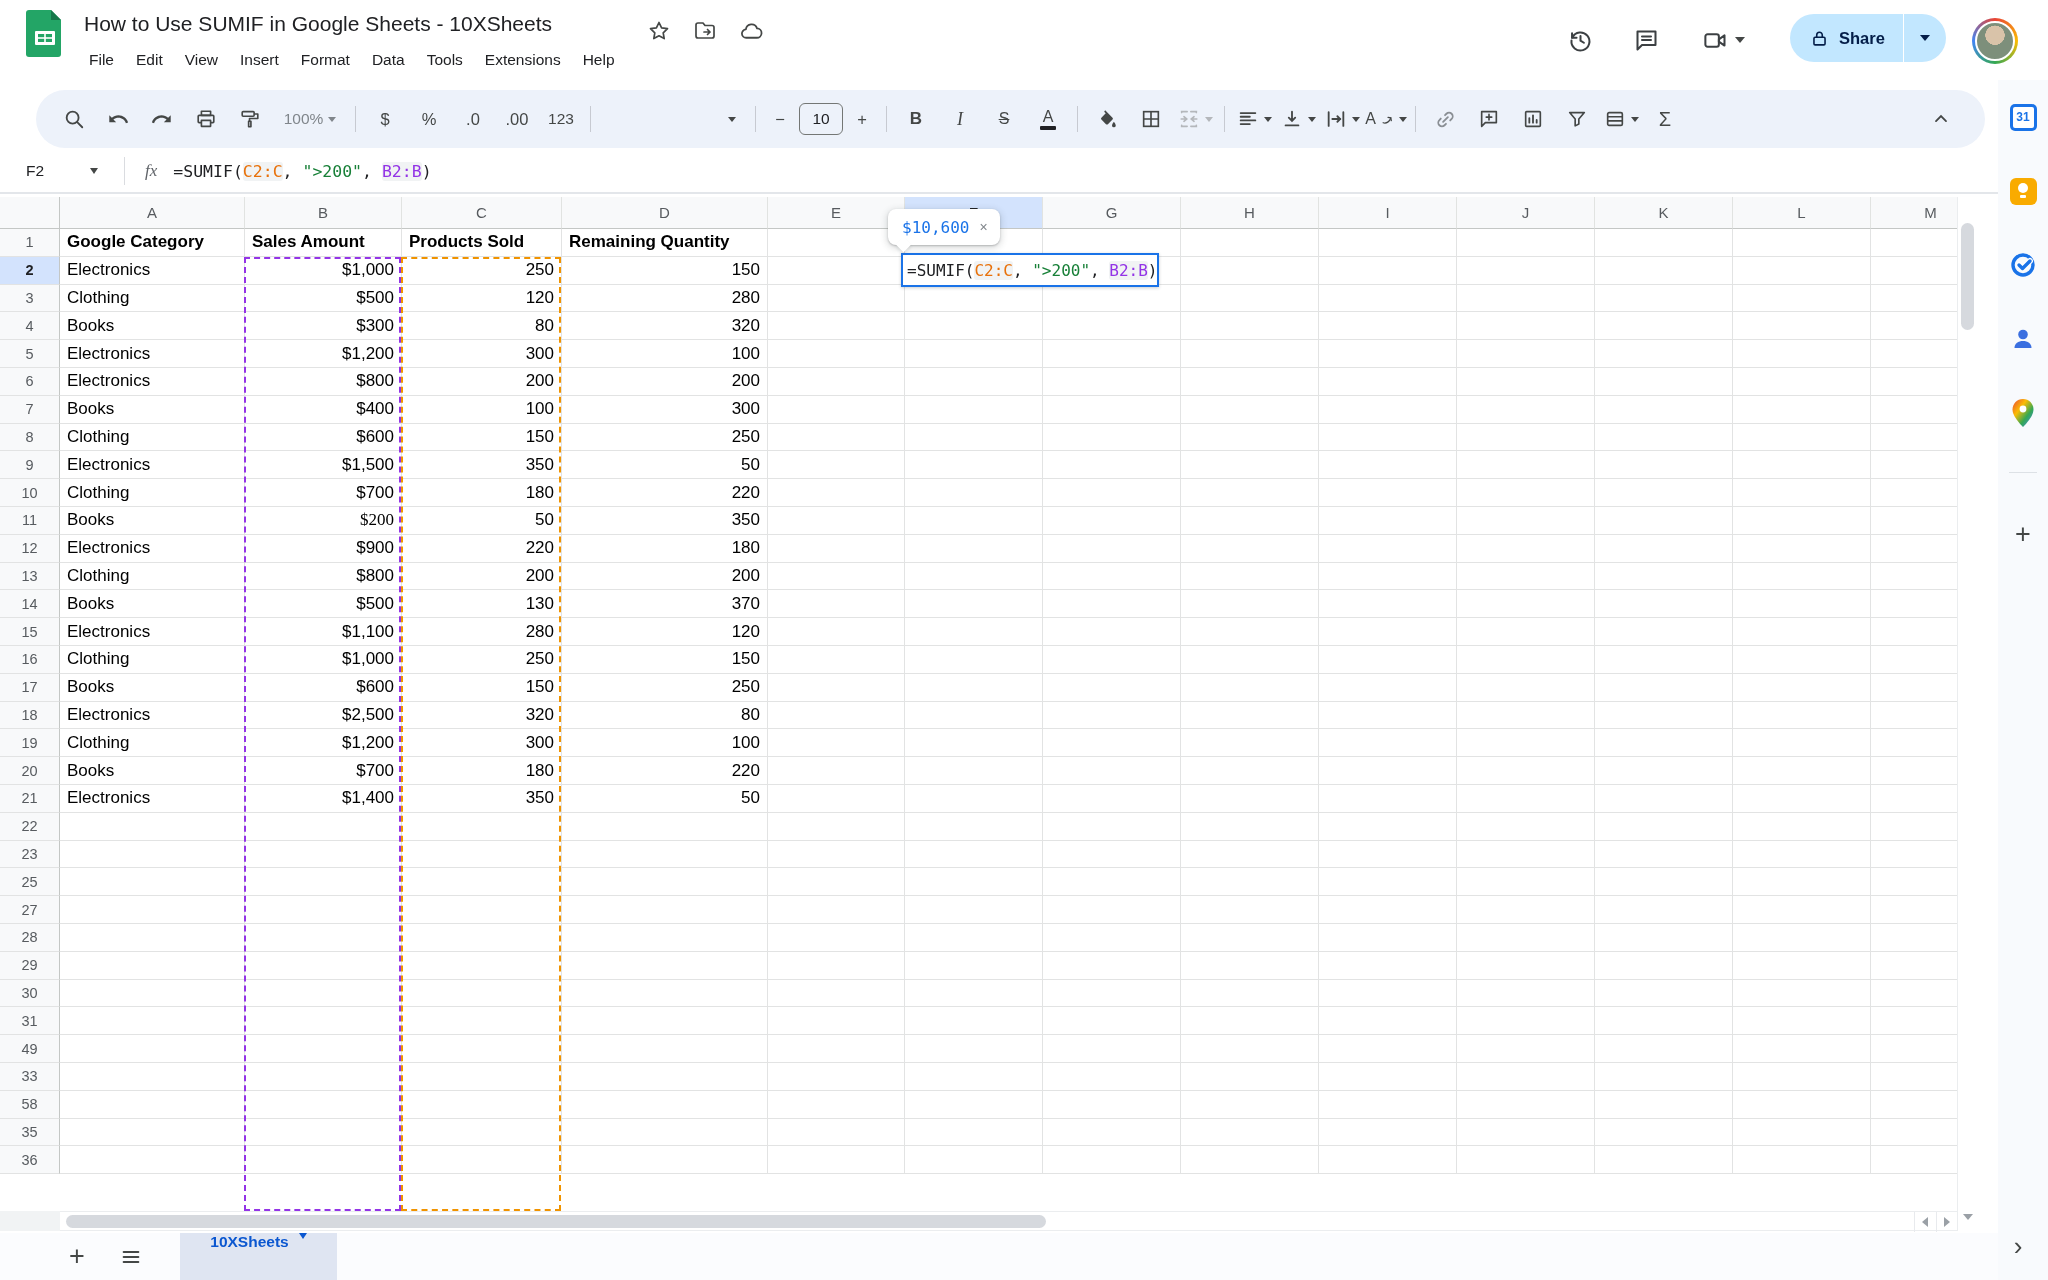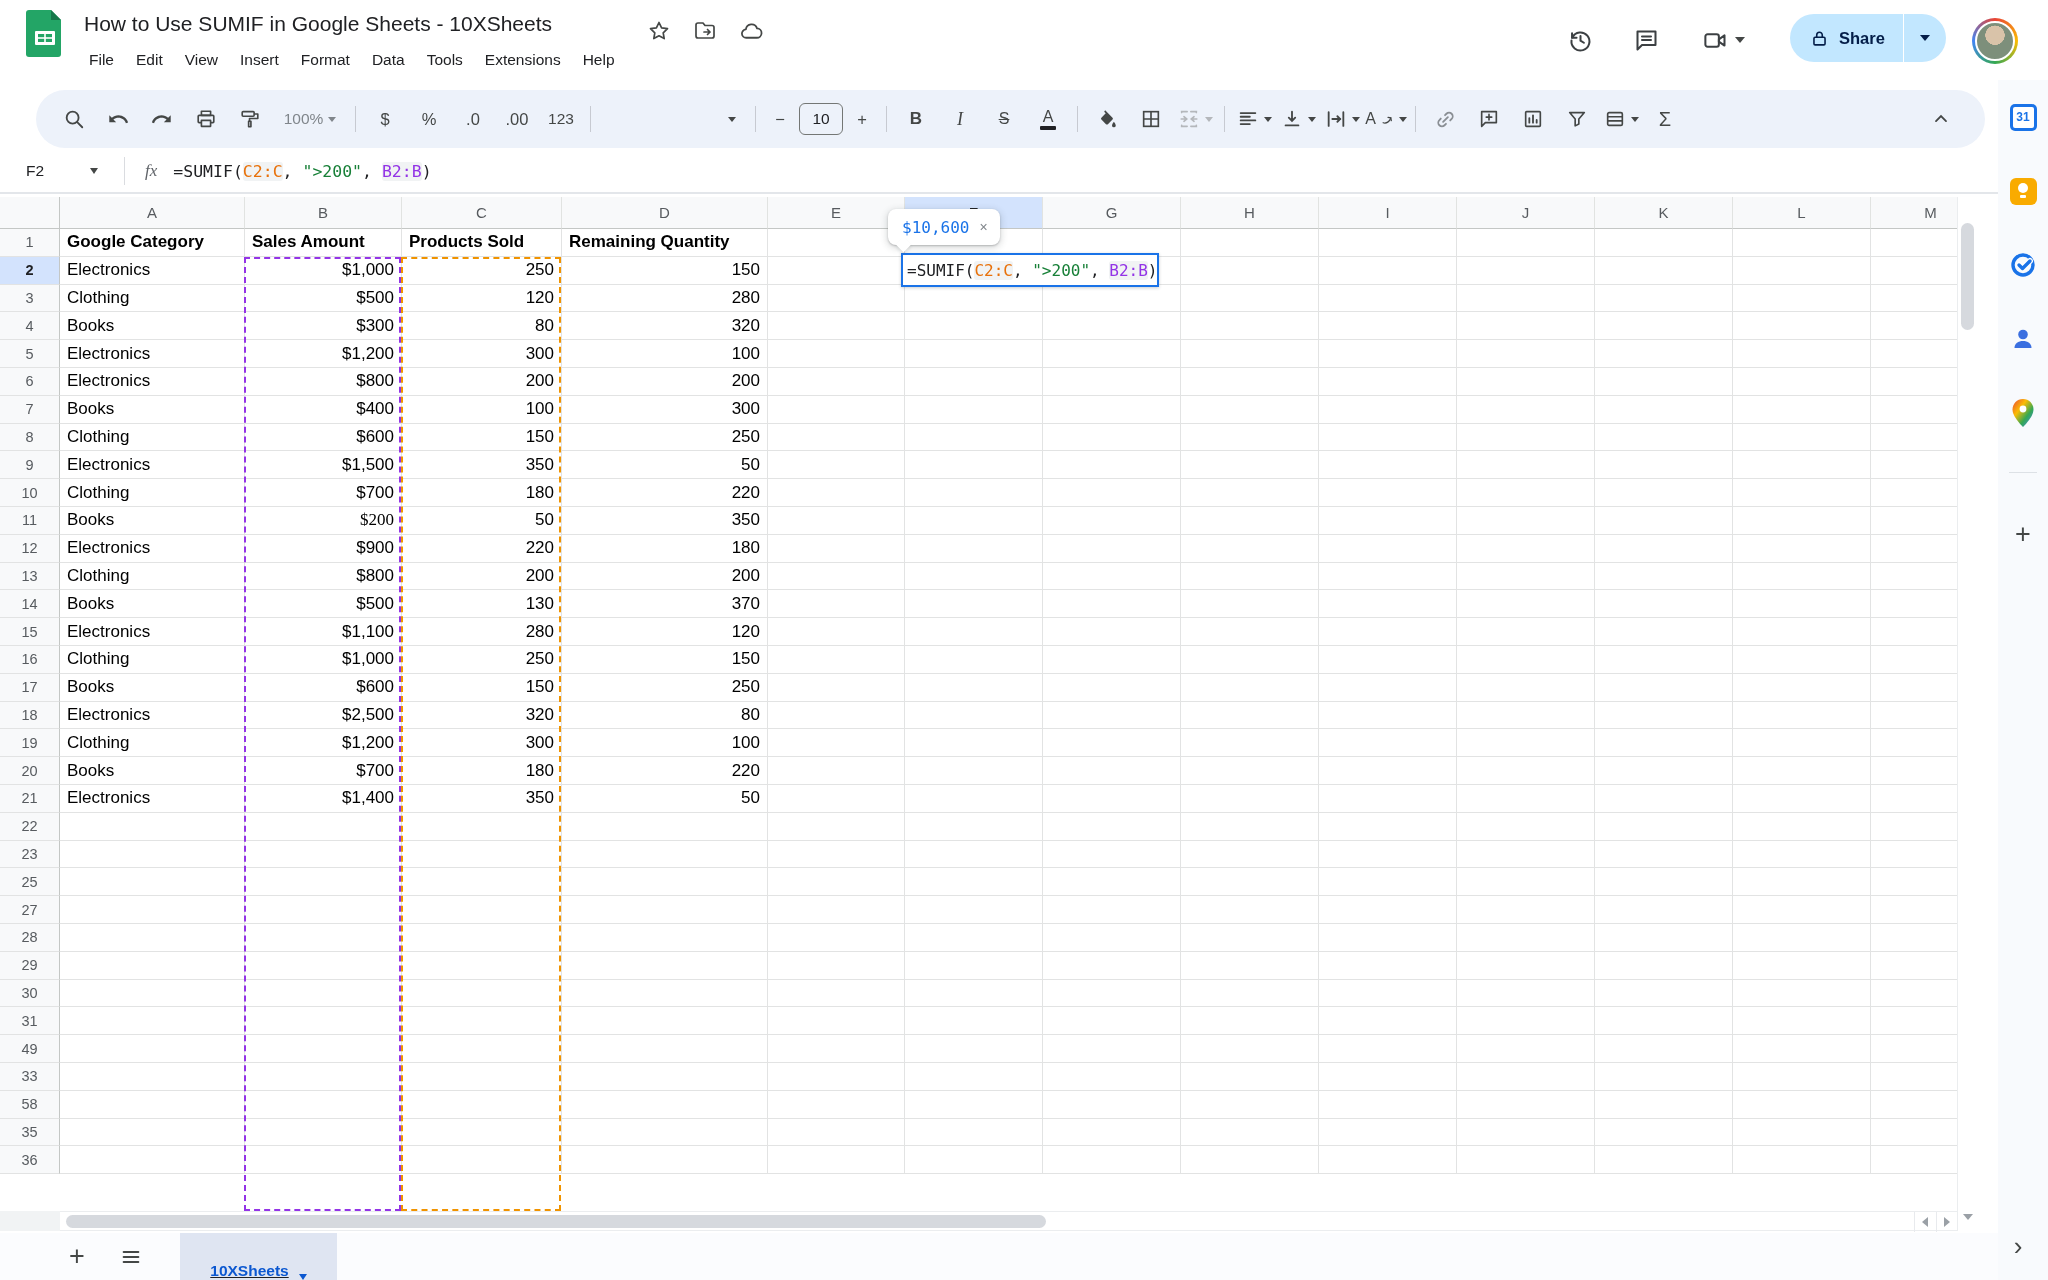--- a/index.html
+++ b/index.html
@@ -97,21 +97,21 @@
   .tri-l { width:0;height:0;border-top:5px solid transparent;border-bottom:5px solid transparent;border-right:6px solid #9aa0a6; }
   .tri-r { width:0;height:0;border-top:5px solid transparent;border-bottom:5px solid transparent;border-left:6px solid #9aa0a6; }
   .tri-d { width:0;height:0;border-left:5px solid transparent;border-right:5px solid transparent;border-top:6px solid #9aa0a6; }
   .scroll-corner { position:absolute; left:0; top:1211px; width:60px; height:20px; background:#f1f3f4; }
 
   
   .bottombar { position:absolute; left:0; top:1233px; width:1998px; height:47px; background:#fbfcfe; display:flex; align-items:center; }
   .bb-btn { width:42px; height:42px; display:flex; align-items:center; justify-content:center; color:#444746; border-radius:50%; }
   .bb-plus { font-size:27px; margin-left:56px; font-weight:400; }
   .bb-menu { margin-left:12px; }
-  .sheet-tab { margin-left:28px; height:47px; min-width:157px; background:#dfe5f2; display:flex; align-items:flex-end; justify-content:center; gap:10px; padding:0 18px;text-decoration:underline; }
+  .sheet-tab { margin-left:28px; height:47px; min-width:157px; background:#dfe5f2; display:flex; align-items:flex-start; justify-content:center; gap:10px; padding:0 18px; }
   .sheet-tab-label { color:#0b57d0; font-weight:bold; font-size:15.5px; }
   .sheet-tab .caret { border-top-color:#0b57d0; border-left-width:4.5px; border-right-width:4.5px; }
 
   
   .sidepanel { position:absolute; left:1998px; top:80px; width:50px; height:1200px; background:#f8fafd; }
   .sp-ico { position:absolute; left:11px; width:28px; height:28px; display:flex; align-items:center; justify-content:center; }
   .cal { width:27px; height:27px; background:#1a73e8; border-radius:5px; position:relative; display:flex; align-items:center; justify-content:center; }
   .cal::before { content:""; position:absolute; inset:3px; background:#fff; border-radius:2px; }
   .cal b { position:relative; color:#1a73e8; font-size:12px; }
   .keep { width:27px; height:27px; background:#f9ab00; border-radius:6px; position:relative; }

